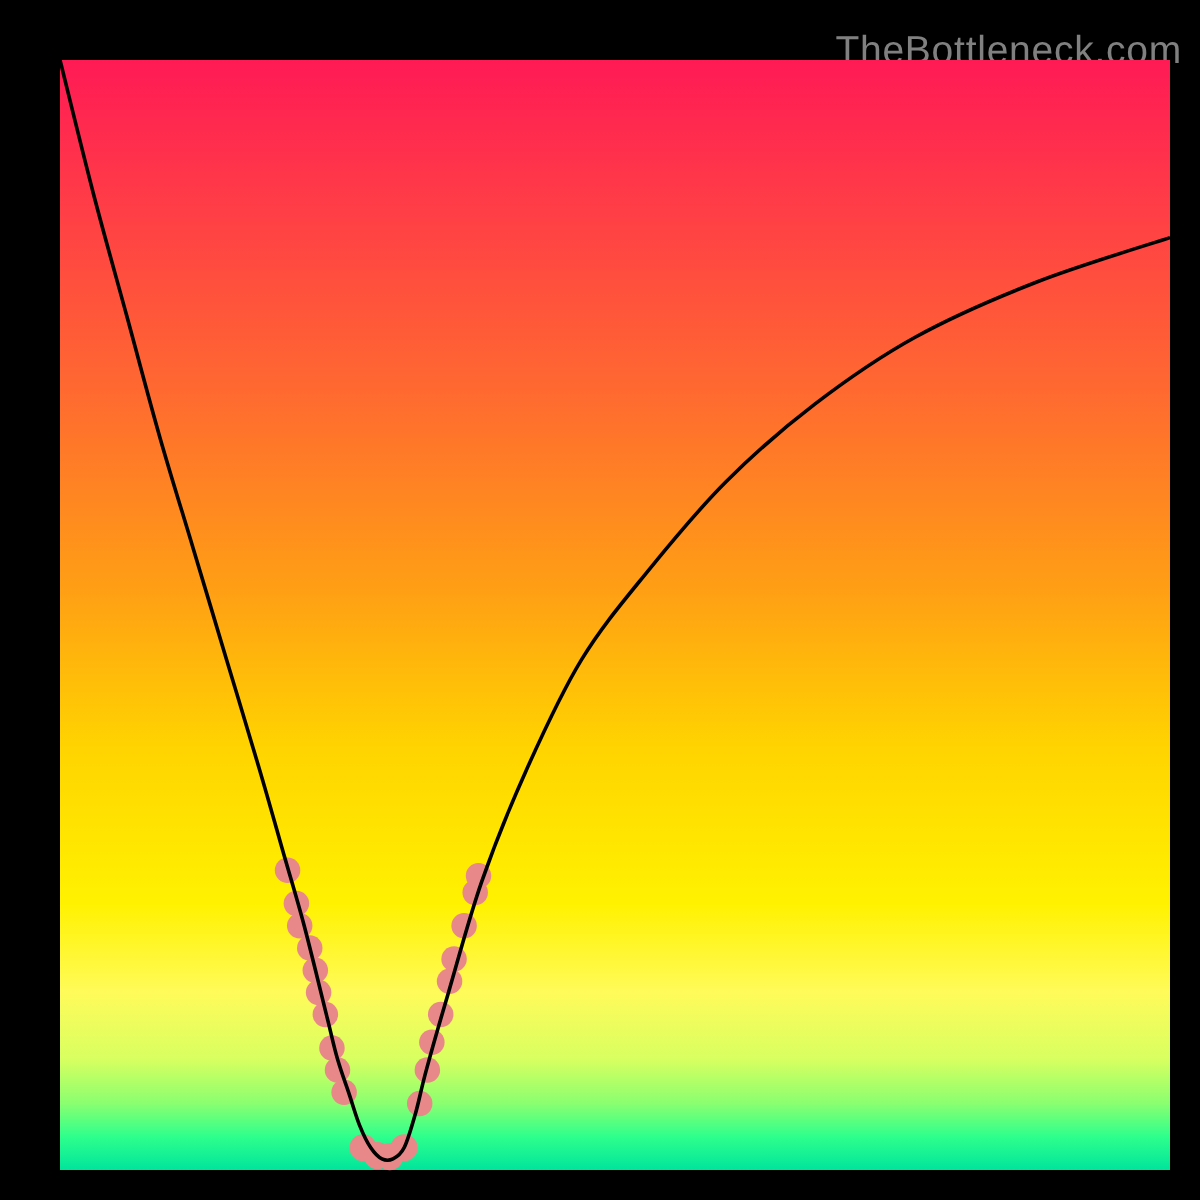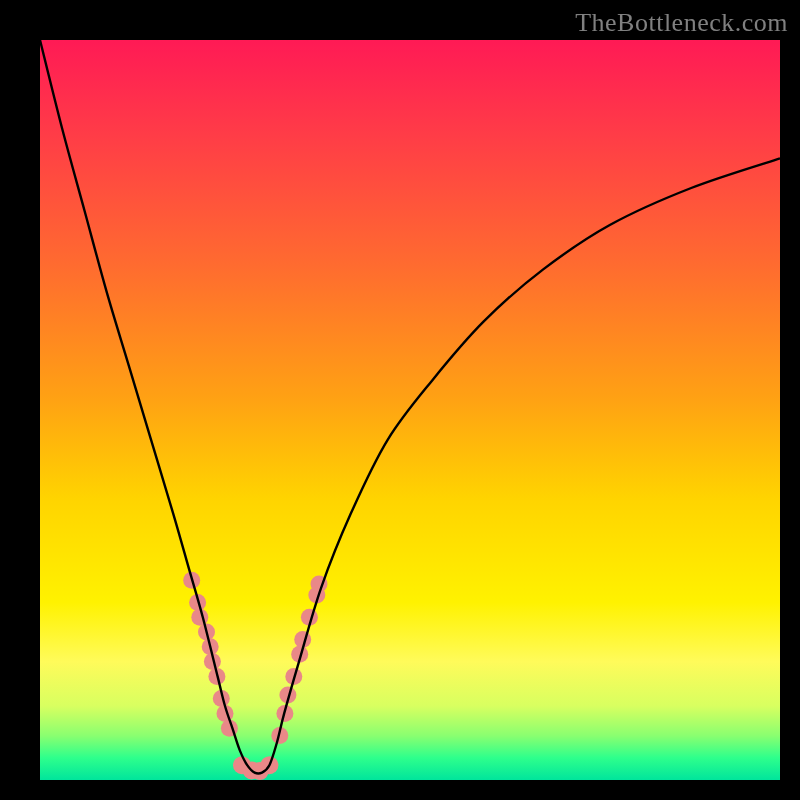--- a/index.html
+++ b/index.html
@@ -43,23 +43,23 @@
   svg.curve {
     position: absolute;
     left: 0;
     top: 0;
     width: 740px;
     height: 740px;
     overflow: visible;
   }
   .watermark {
     position: absolute;
-    top: 8px;
+    top: 18px;
     right: 12px;
-    font-family: Liberation Serif, serif;
+    font-family: Liberation Sans, sans-serif;
     font-size: 26px;
     color: #808080;
     letter-spacing: 0.5px;
     user-select: none;
     margin-left: 20px;
   }
 </style>
 </head>
 <body>
 

